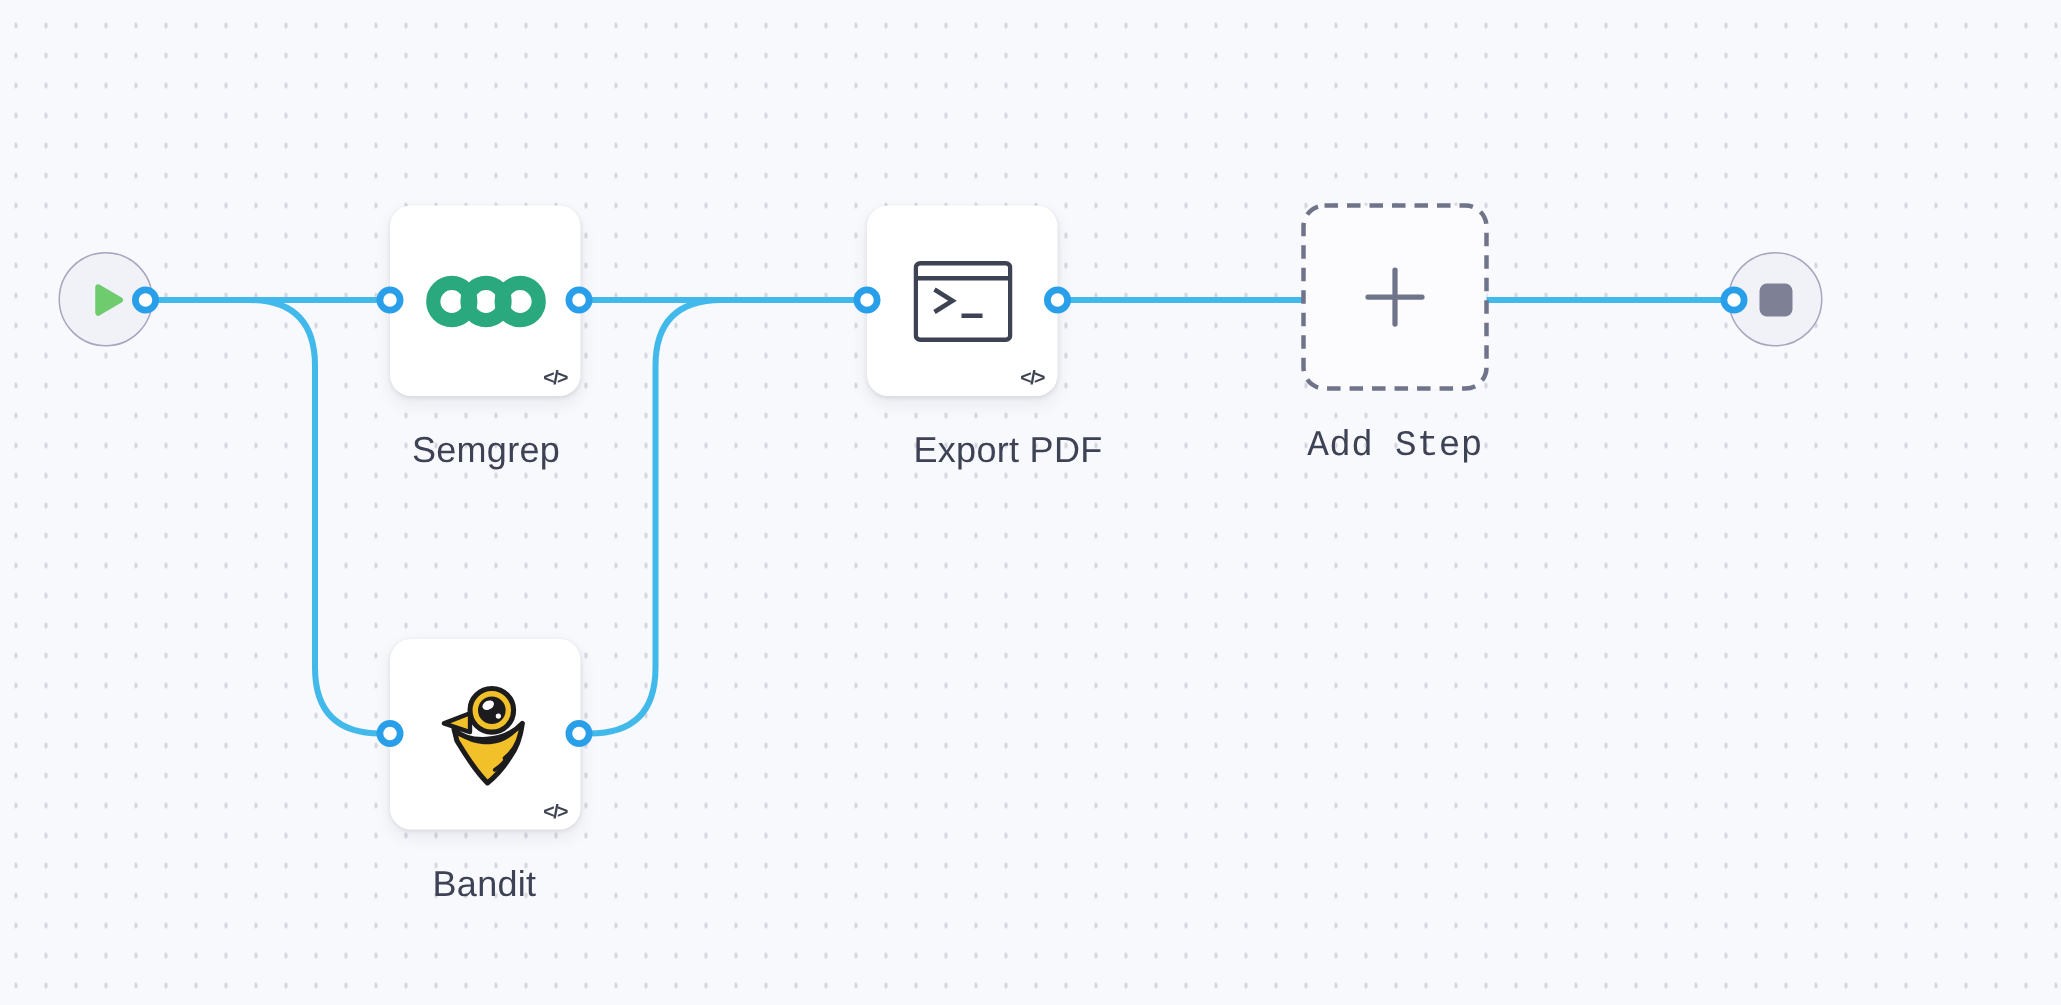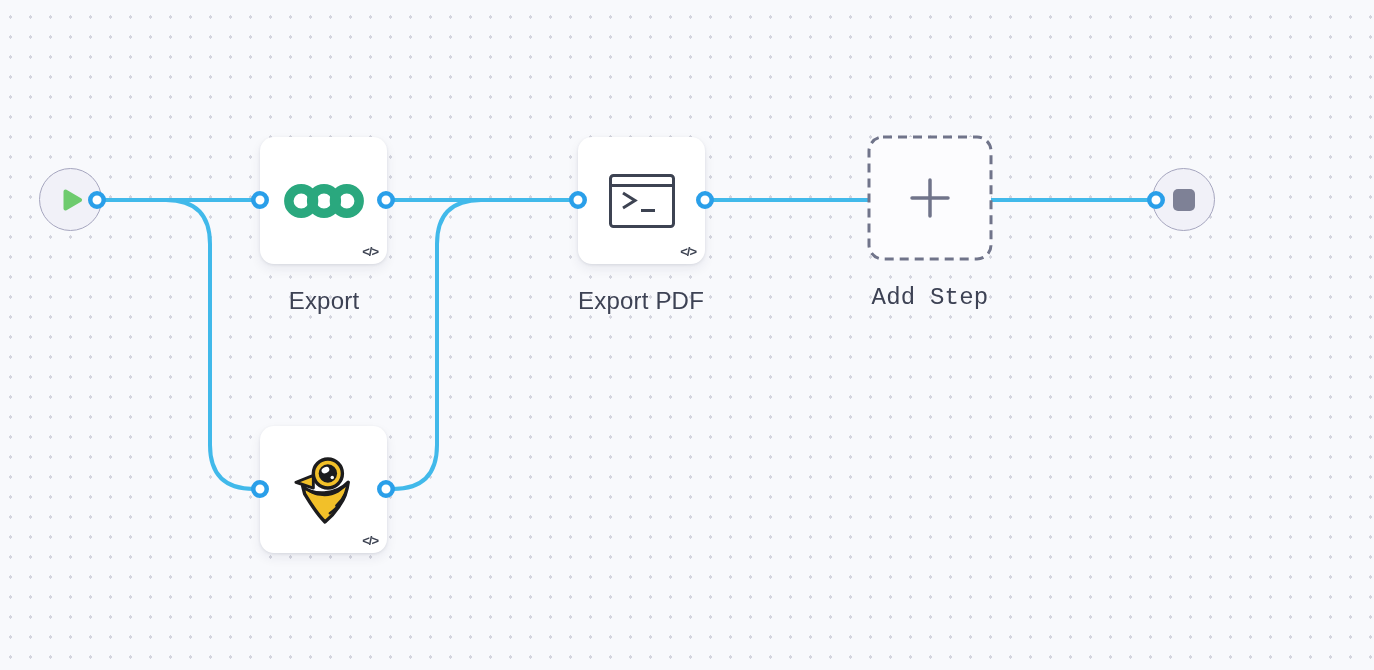--- a/index.html
+++ b/index.html
@@ -52,21 +52,21 @@
     color:#3d4352;
   }
   .node-label{
     position:absolute;z-index:2;
     width:220px;text-align:center;
     font-size:24px;color:#3d4254;
     letter-spacing:0.2px;
   }
   .node-label.semgrep{left:214px;top:287px;}
   .node-label.bandit{left:213px;top:576px;}
-  .node-label.export{left:531px;top:287px;}
+  .node-label.export{left:562px;top:287px;}
   .node-label.addstep{left:820px;top:284px;}
 </style>
 </head>
 <body>
 
 <div class="canvas">
 
   <svg class="layer" width="1374" height="670">
     <path class="edge" d="M 97 200 L 260 200"></path>
     <path class="edge" d="M 97 200 L 166 200 Q 210 200 210 244 L 210 445 Q 210 489 254 489 L 260 489"></path>
@@ -82,36 +82,37 @@
   </div>
 
   <div class="card semgrep">
     <svg width="80" height="38" viewBox="0 0 84 40">
       <circle cx="18" cy="20" r="13" fill="none" stroke="#2aa87e" stroke-width="10"></circle>
       <circle cx="42" cy="20" r="13" fill="none" stroke="#2aa87e" stroke-width="10"></circle>
       <circle cx="66" cy="20" r="13" fill="none" stroke="#2aa87e" stroke-width="10"></circle>
     </svg>
     <span class="code-badge">&lt;/&gt;</span>
   </div>
-  <div class="node-label semgrep">Export</div>
+  <div class="node-label semgrep">Semgrep</div>
 
   <div class="card bandit">
     <svg width="62" height="70" viewBox="0 0 64 72">
       <path d="M3 28 L21 21 L21 34 Z" fill="#f2c029" stroke="#1c1c1e" stroke-width="3" stroke-linejoin="round"></path>
       <path d="M10 32 C 20 42, 44 42, 57 28 C 56 36, 54 44, 48 52 C 43 60, 38 65, 33 69 C 26 62, 18 50, 12 40 Z" fill="#f2c029" stroke="#1c1c1e" stroke-width="3.5" stroke-linejoin="round"></path>
       <path d="M10 32 C 20 42, 44 42, 57 28 C 52 38, 40 44, 28 42 C 20 41, 14 37, 10 32 Z" fill="#1c1c1e"></path>
       <path d="M45 52 Q 51 47 54 40" fill="none" stroke="#1c1c1e" stroke-width="3" stroke-linecap="round"></path>
       <path d="M38 60 Q 44 56 48 50" fill="none" stroke="#1c1c1e" stroke-width="2.5" stroke-linecap="round"></path>
       <circle cx="36" cy="19" r="15" fill="#f2c029" stroke="#1c1c1e" stroke-width="3.5"></circle>
       <circle cx="36" cy="19" r="9.5" fill="#1c1c1e"></circle>
       <ellipse cx="33.5" cy="15.5" rx="4.2" ry="3" fill="#ffffff" transform="rotate(-28 33.5 15.5)"></ellipse>
       <circle cx="40.5" cy="23" r="1.8" fill="#ffffff"></circle>
     </svg>
     <span class="code-badge">&lt;/&gt;</span>
   </div>
+  <div class="node-label bandit">Bandit</div>
 
   <div class="card export">
     <svg width="66" height="54" viewBox="0 0 66 54">
       <rect x="1.5" y="1.5" width="63" height="51" rx="3" fill="none" stroke="#3d4352" stroke-width="3"></rect>
       <line x1="1.5" y1="11.5" x2="64.5" y2="11.5" stroke="#3d4352" stroke-width="3"></line>
       <polyline points="14,19 26,26.5 14,34" fill="none" stroke="#3d4352" stroke-width="3"></polyline>
       <line x1="32" y1="36.5" x2="46" y2="36.5" stroke="#3d4352" stroke-width="3"></line>
     </svg>
     <span class="code-badge">&lt;/&gt;</span>
   </div>

